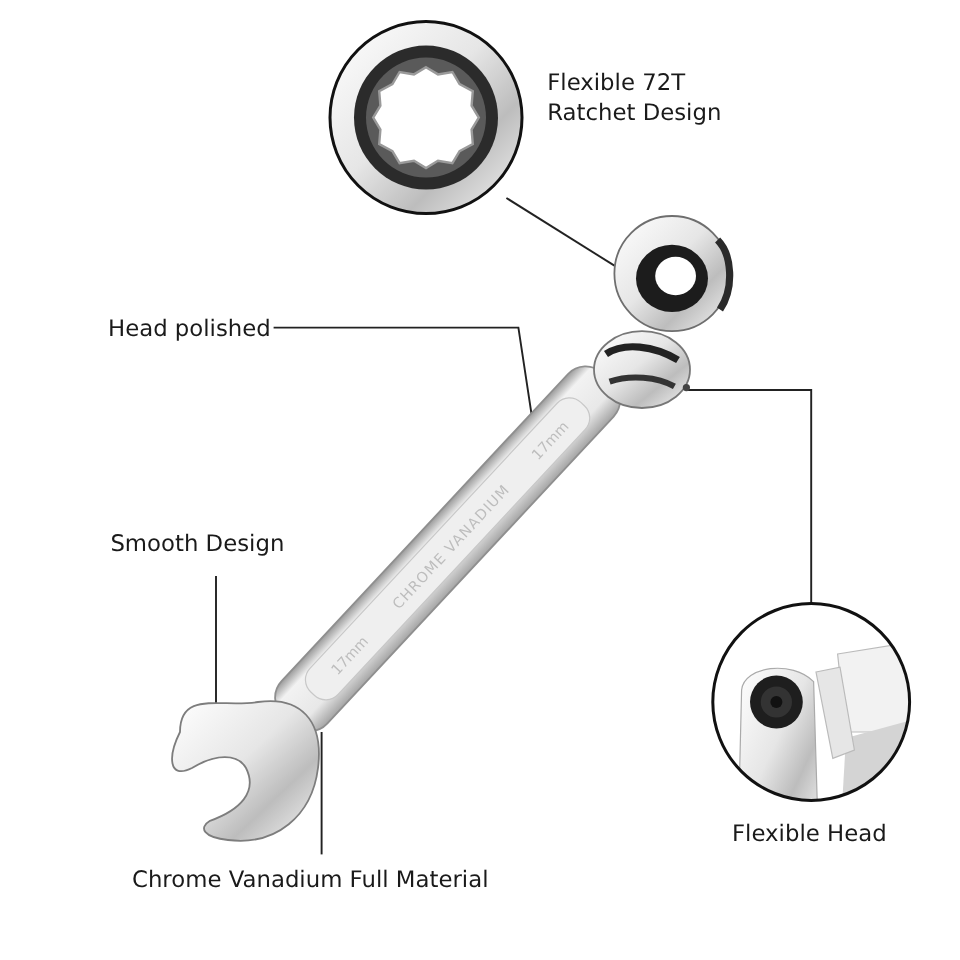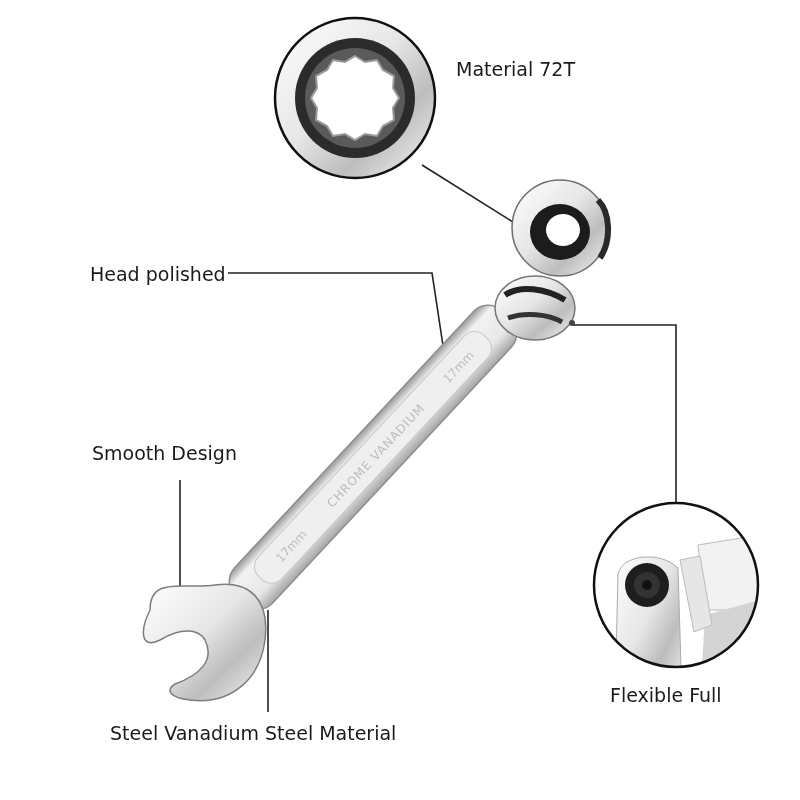--- a/index.html
+++ b/index.html
@@ -87,18 +87,19 @@
       <path d="M680,560 L700,556 L712,625 L694,632 Z" fill="#e6e6e6" stroke="#bbb" stroke-width="1"></path>
       <circle cx="647" cy="585" r="22" fill="#1e1e1e"></circle>
       <circle cx="647" cy="585" r="13" fill="#333"></circle>
       <circle cx="647" cy="585" r="5" fill="#111"></circle>
     </g>
     <circle cx="676" cy="585" r="82" fill="none" stroke="#111" stroke-width="2.5"></circle>
   </g>
 </svg>
 
 <div class="label" style="left:456px; top:57px;">
-  <div>Material 72T</div>
+  <div>Flexible 72T</div>
+  <div>Ratchet Design</div>
 </div>
 <div class="label" style="left:90px; top:262px;">Head polished</div>
 <div class="label" style="left:92px; top:441px;">Smooth Design</div>
-<div class="label" style="left:110px; top:721px;">Steel Vanadium Steel Material</div>
-<div class="label" style="left:610px; top:683px;">Flexible Full</div>
+<div class="label" style="left:110px; top:721px;">Chrome Vanadium Full Material</div>
+<div class="label" style="left:610px; top:683px;">Flexible Head</div>
 
 </body></html>

